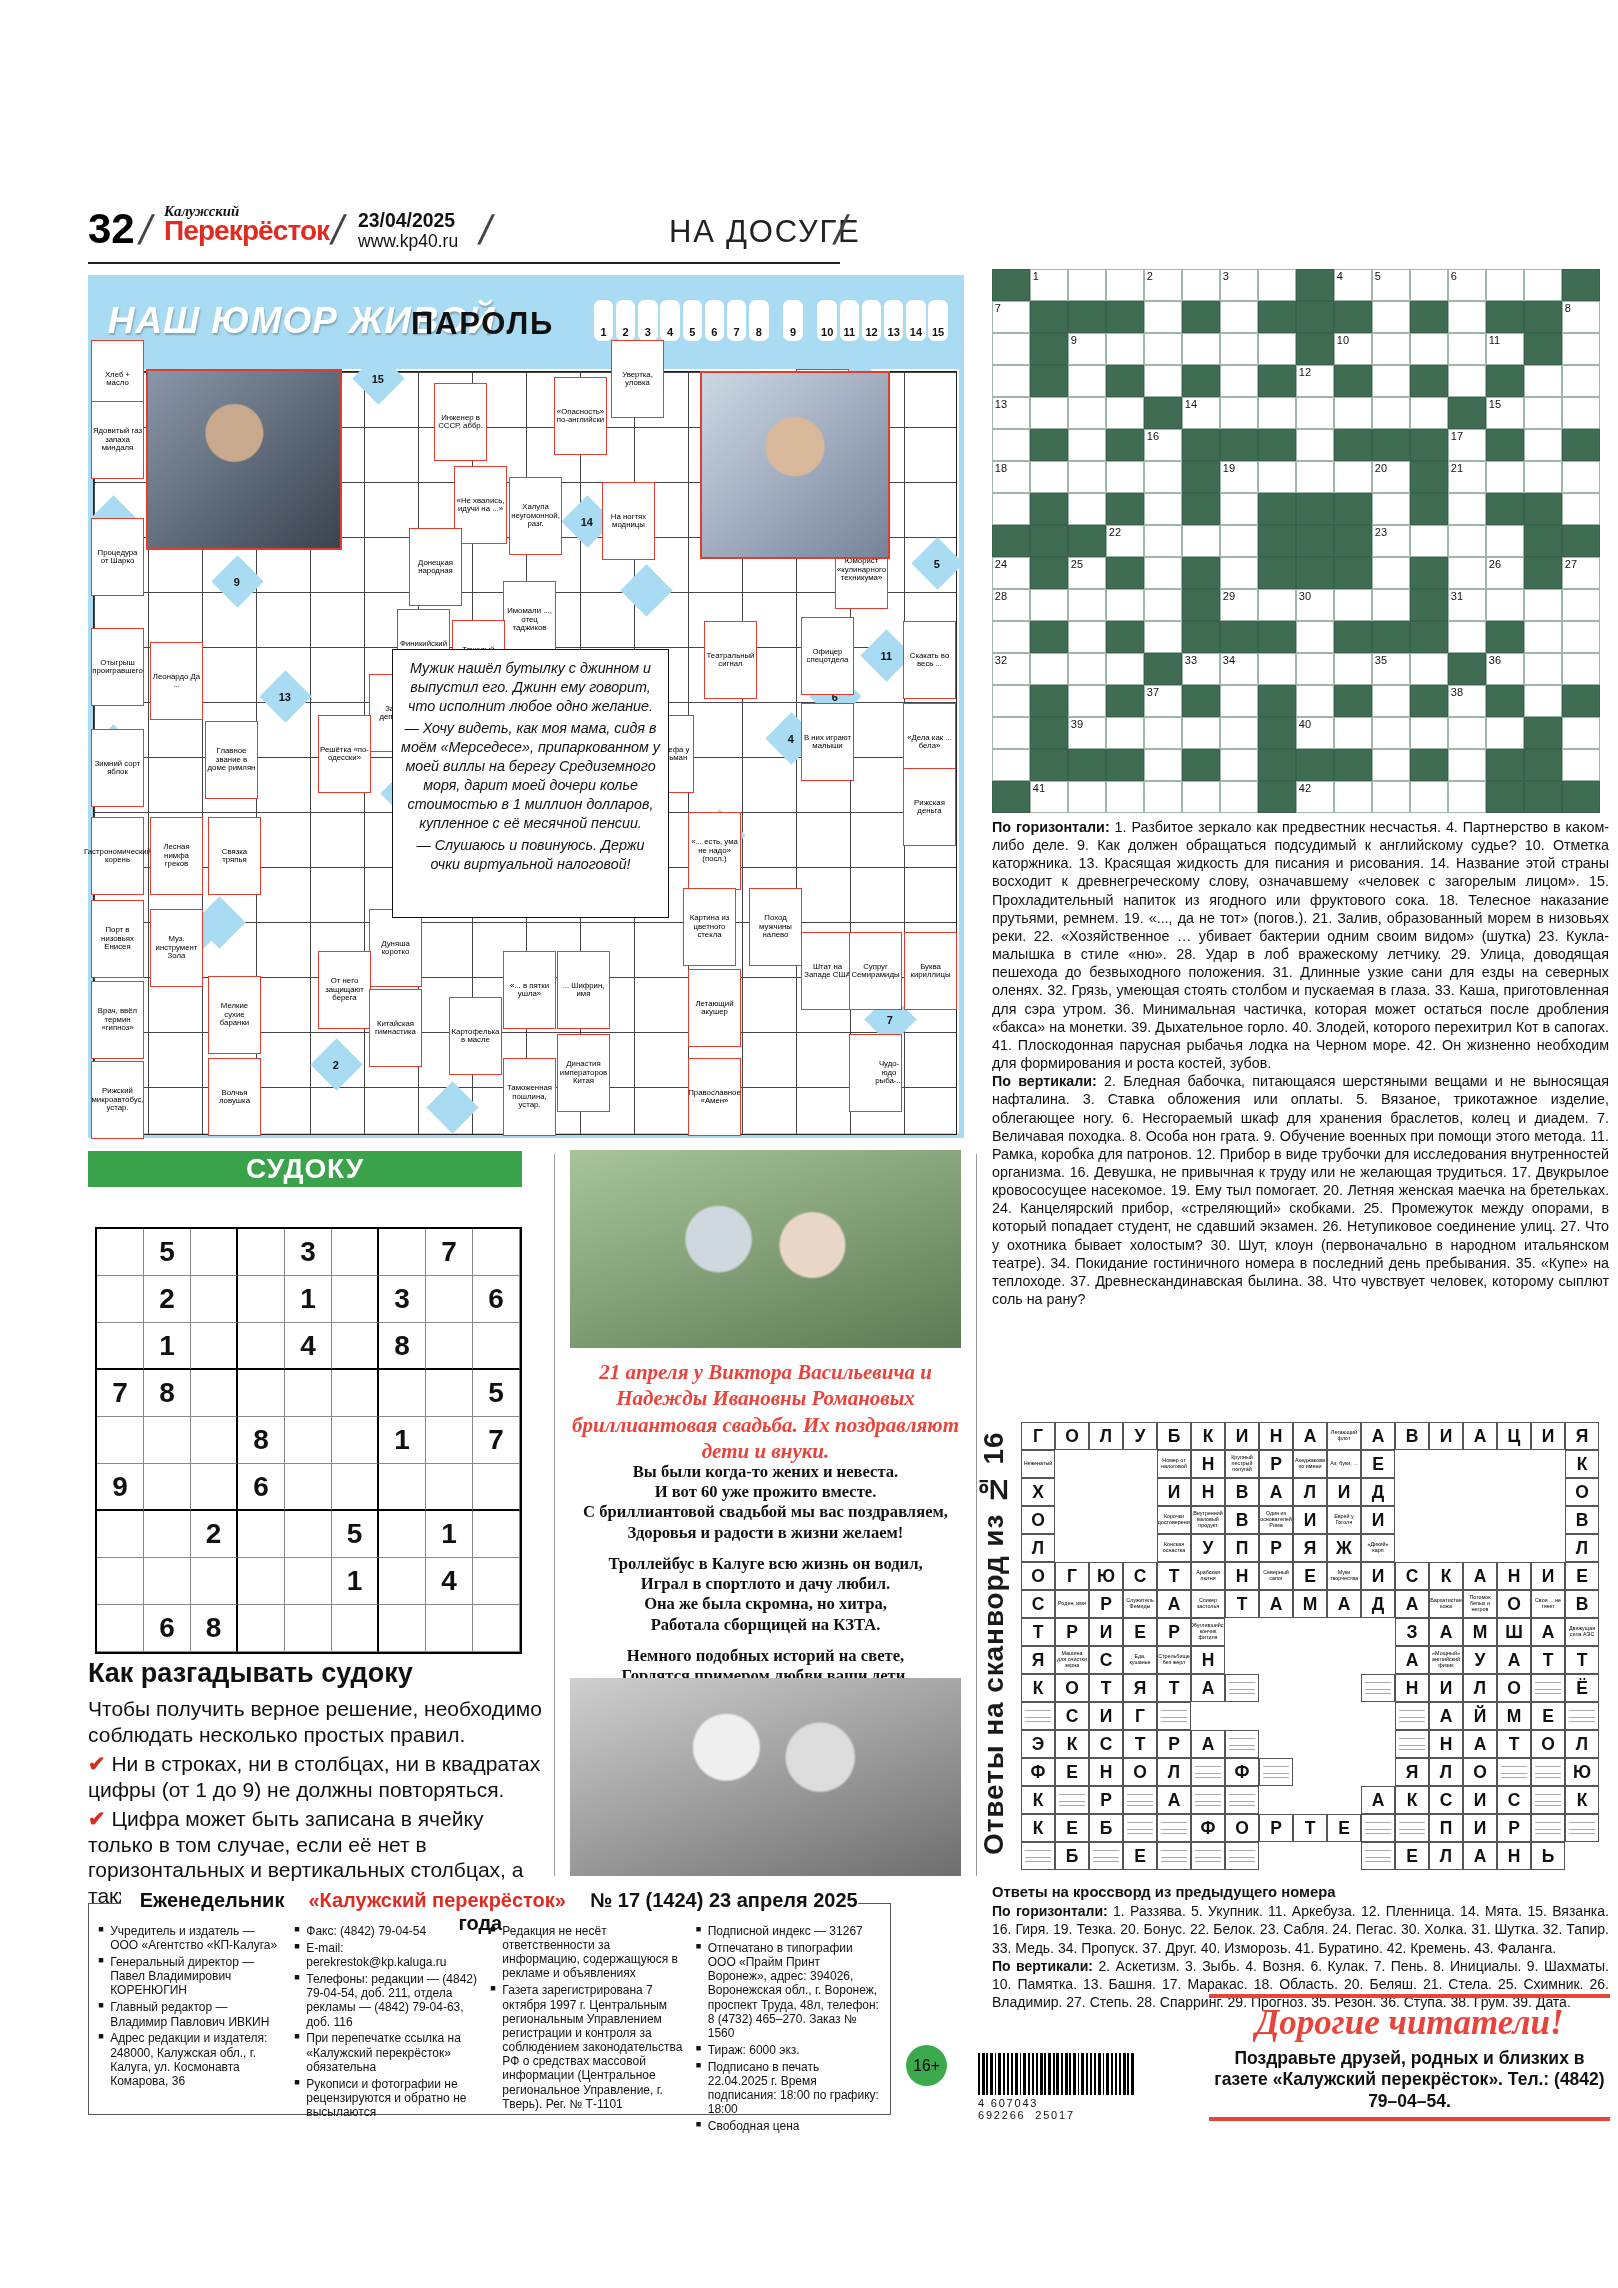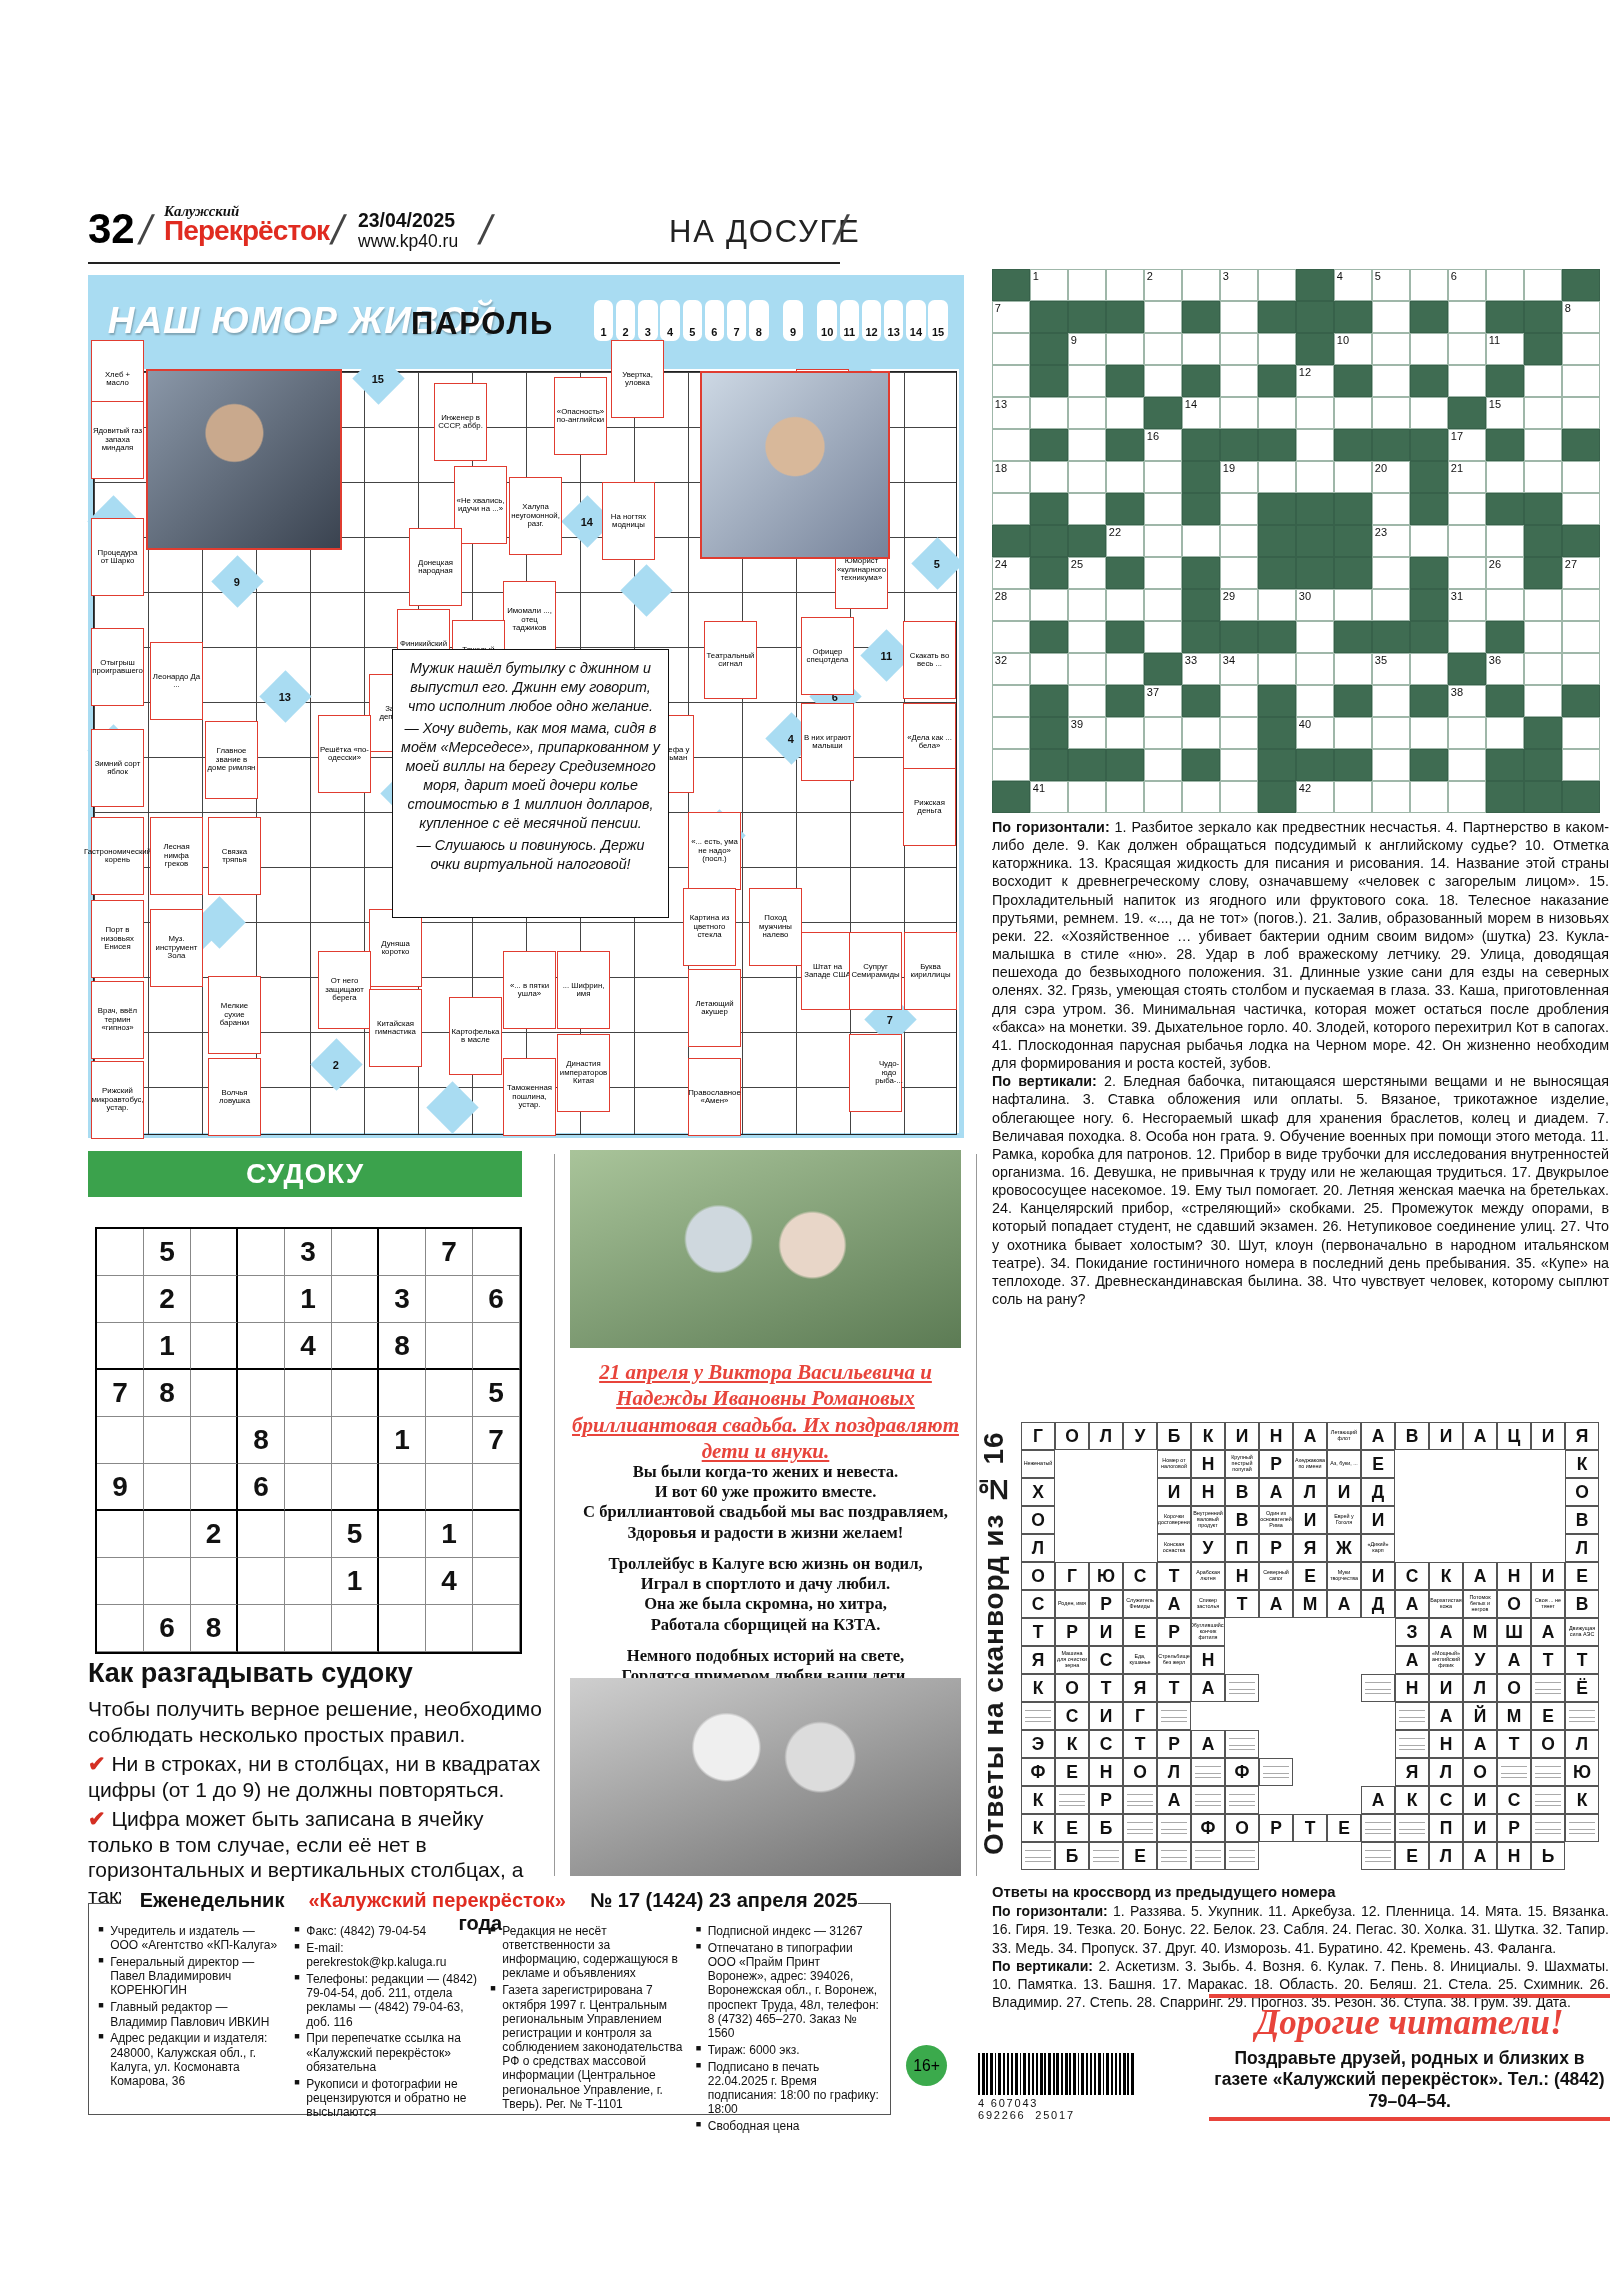--- a/index.html
+++ b/index.html
@@ -46,21 +46,21 @@
   #sudoku{display:grid;grid-template-columns:repeat(9,47px);grid-auto-rows:47px;border:2.8px solid #000;box-sizing:content-box;background:#fff;}
   .sc{box-sizing:border-box;border-right:0.9px solid #888;border-bottom:0.9px solid #888;display:flex;align-items:center;justify-content:center;font-size:28px;font-weight:bold;color:#111;}
   .sc.r3{border-right:2.8px solid #000;}
   .sc.b3{border-bottom:2.8px solid #000;}
   #howto h3{margin:0 0 7.4px 0;font-size:27px;}
   #howto p{margin:0 0 3.7px 0;font-size:21px;line-height:1.22;}
   .chk{color:#d42f23;font-weight:bold;}
   
   #photoC{background:radial-gradient(circle at 38% 45%,#cfd8de 0 12%,transparent 13%),radial-gradient(circle at 62% 48%,#e8d6c8 0 12%,transparent 13%),linear-gradient(160deg,#a9c49a,#5c7b54);}
   #photoBW{background:radial-gradient(circle at 40% 35%,#efefef 0 12%,transparent 13%),radial-gradient(circle at 64% 40%,#dcdcdc 0 12%,transparent 13%),linear-gradient(160deg,#cfcfcf,#6e6e6e);}
-  #ann-head{font-family:"Liberation Serif",serif;font-style:italic;font-weight:bold;color:#e8443b;font-size:21px;line-height:1.25;text-align:center;text-decoration:underline;}
+  #ann-head{font-family:"Liberation Serif",serif;font-style:italic;font-weight:bold;color:#e8443b;font-size:21px;line-height:1.25;text-align:center;}
   #poem{font-family:"Liberation Serif",serif;font-weight:bold;font-size:16.6px;line-height:1.22;text-align:center;color:#111;}
   .stanza{margin-bottom:11px;}
   
   #ans-vtitle{writing-mode:vertical-rl;transform:rotate(180deg);font-weight:bold;font-size:28px;color:#1a1a1a;letter-spacing:0.9px;text-align:center;}
   #ansgrid{display:grid;grid-template-columns:repeat(17,34px);grid-auto-rows:28px;}
   .ac{box-sizing:border-box;border:0.9px solid #555;background:#fff;display:flex;align-items:center;justify-content:center;}
   .ac.letter{font-size:17.5px;font-weight:bold;}
   .ac.cl{font-size:5.4px;line-height:1.05;text-align:center;padding:0.9px;overflow:hidden;color:#000;}
   .ac.fake{background:repeating-linear-gradient(to bottom,#fff 0 2.8px,#aaa 2.8px 3.7px);background-clip:content-box;padding:3.7px 2.8px;}
   .ac.blank{border:none;background:transparent;}
@@ -611,21 +611,21 @@
       <div class="cwc cwg"></div>
       <div class="cwc cwg"></div>
       <div class="cwc cwg"></div>
     </div>
 
   <div class="abs" id="cluetext" style="left:992px;top:818px;width:617px;">
     <p><b>По горизонтали:</b> <span>1. Разбитое зеркало как предвестник несчастья. 4. Партнерство в каком-либо деле. 9. Как должен обращаться подсудимый к английскому судье? 10. Отметка каторжника. 13. Красящая жидкость для писания и рисования. 14. Название этой страны восходит к древнегреческому слову, означавшему «человек с загорелым лицом». 15. Прохладительный напиток из ягодного или фруктового сока. 18. Телесное наказание прутьями, ремнем. 19. «..., да не тот» (погов.). 21. Залив, образованный морем в низовьях реки. 22. «Хозяйственное … убивает бактерии одним своим видом» (шутка) 23. Кукла-малышка в стиле «ню». 28. Удар в лоб вражескому летчику. 29. Улица, доводящая пешехода до безвыходного положения. 31. Длинные узкие сани для езды на северных оленях. 32. Грязь, умеющая стоять столбом и пускаемая в глаза. 33. Каша, приготовленная для сэра утром. 36. Минимальная частичка, которая может остаться после дробления «бакса» на монетки. 39. Дыхательное горло. 40. Злодей, которого перехитрил Кот в сапогах. 41. Плоскодонная парусная рыбачья лодка на Черном море. 42. Он жизненно необходим для формирования и роста костей, зубов.</span></p>
     <p><b>По вертикали:</b> <span>2. Бледная бабочка, питающаяся шерстяными вещами и не выносящая нафталина. 3. Ставка обложения или оплаты. 5. Вязаное, трикотажное изделие, облегающее ногу. 6. Несгораемый шкаф для хранения браслетов, колец и диадем. 7. Величавая походка. 8. Особа нон грата. 9. Обучение военных при помощи этого метода. 11. Рамка, коробка для патронов. 12. Прибор в виде трубочки для исследования внутренностей организма. 16. Девушка, не привычная к труду или не желающая трудиться. 17. Двукрылое кровососущее насекомое. 19. Ему тыл помогает. 20. Летняя женская маечка на бретельках. 24. Канцелярский прибор, «стреляющий» скобками. 25. Промежуток между опорами, в который попадает студент, не сдавший экзамен. 26. Нетупиковое соединение улиц. 27. Что у охотника бывает холостым? 30. Шут, клоун (первоначально в народном итальянском театре). 34. Покидание гостиничного номера в последний день пребывания. 35. «Купе» на теплоходе. 37. Древнескандинавская былина. 38. Что чувствует человек, которому сыплют соль на рану?</span></p>
   </div>
 
-  <div class="abs" id="sud-title" style="left:88px;top:1151px;width:434px;height:46px;">СУДОКУ</div>
+  <div class="abs" id="sud-title" style="left:88px;top:1151px;width:434px;height:36px;">СУДОКУ</div>
   <div class="abs" id="sudoku" style="left:95px;top:1227px;">
       <div class="sc"></div>
       <div class="sc">5</div>
       <div class="sc r3"></div>
       <div class="sc"></div>
       <div class="sc">3</div>
       <div class="sc r3"></div>
       <div class="sc"></div>
       <div class="sc">7</div>
       <div class="sc"></div>

